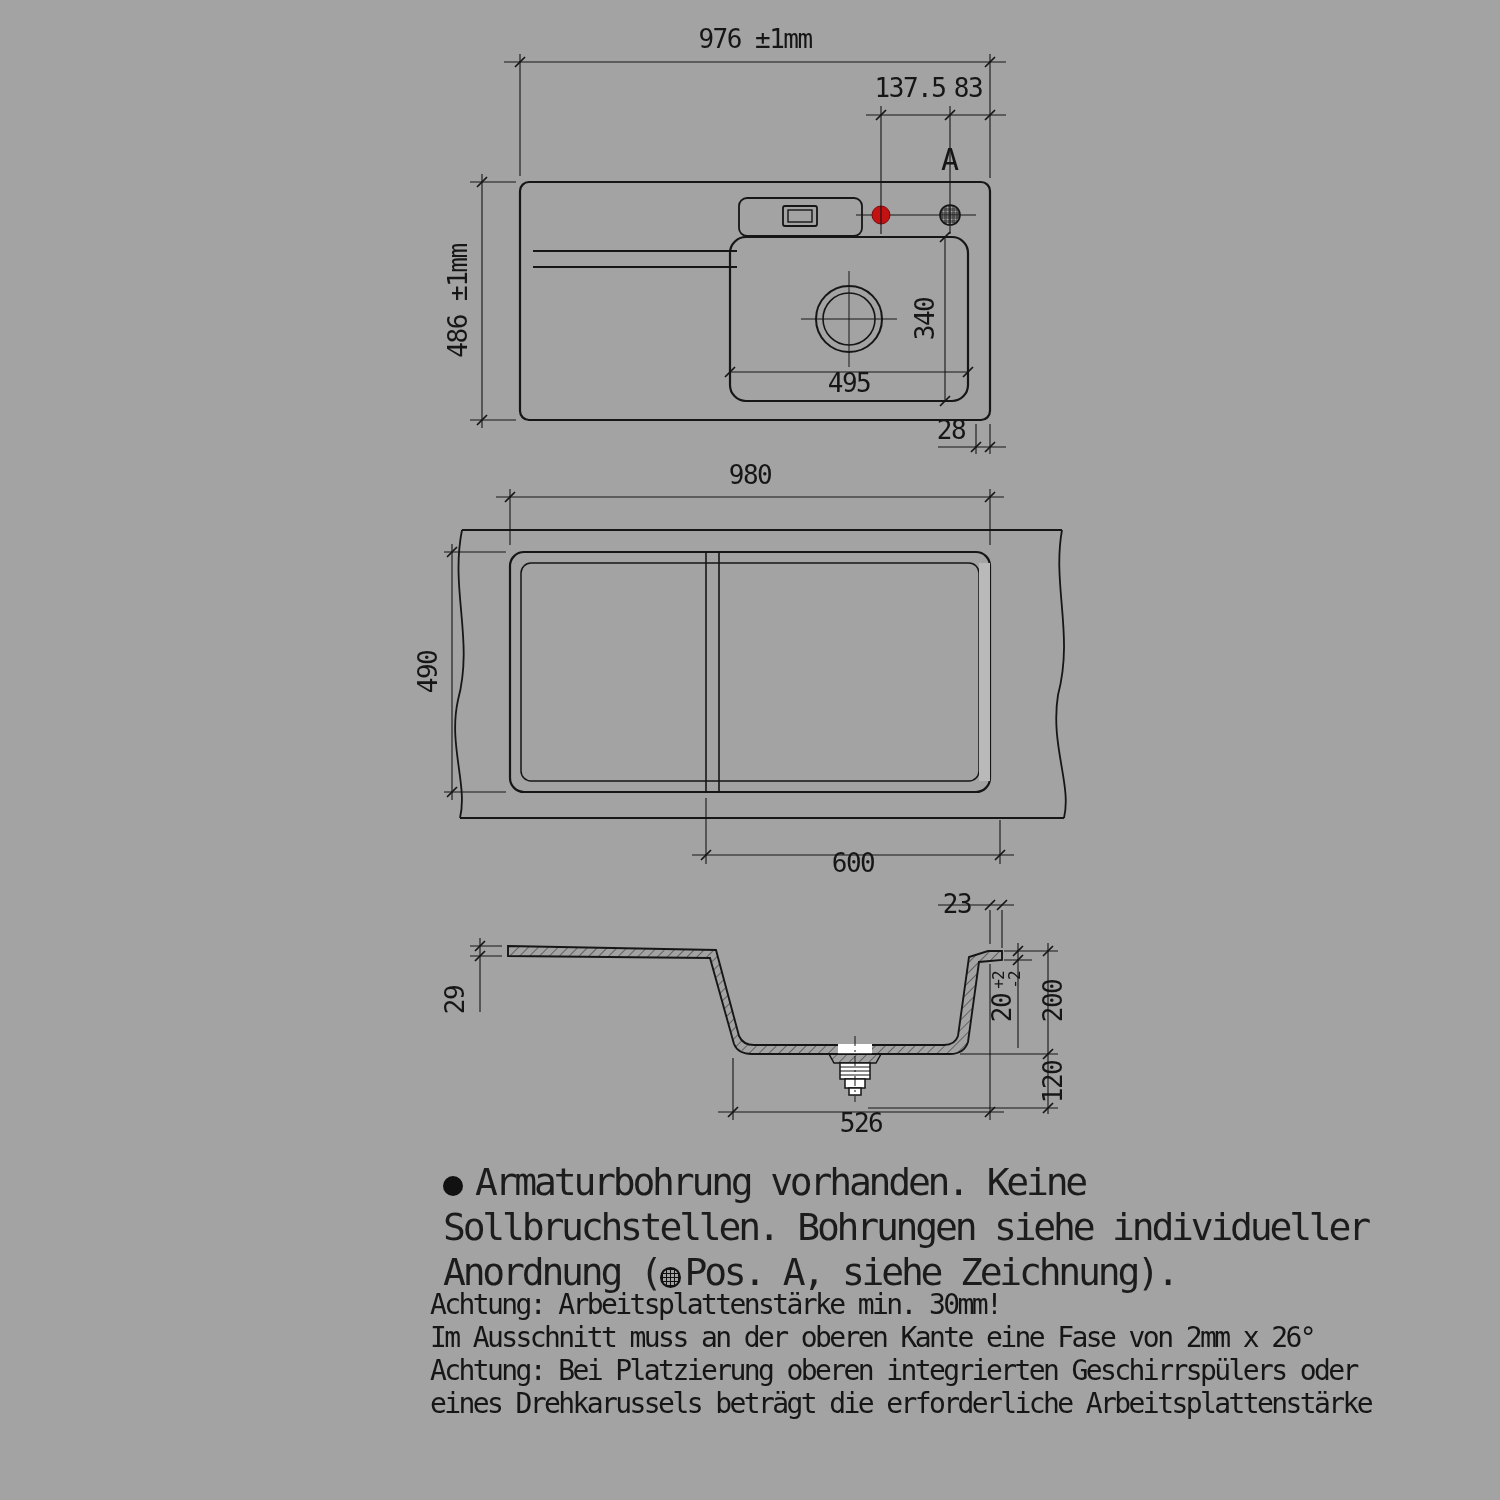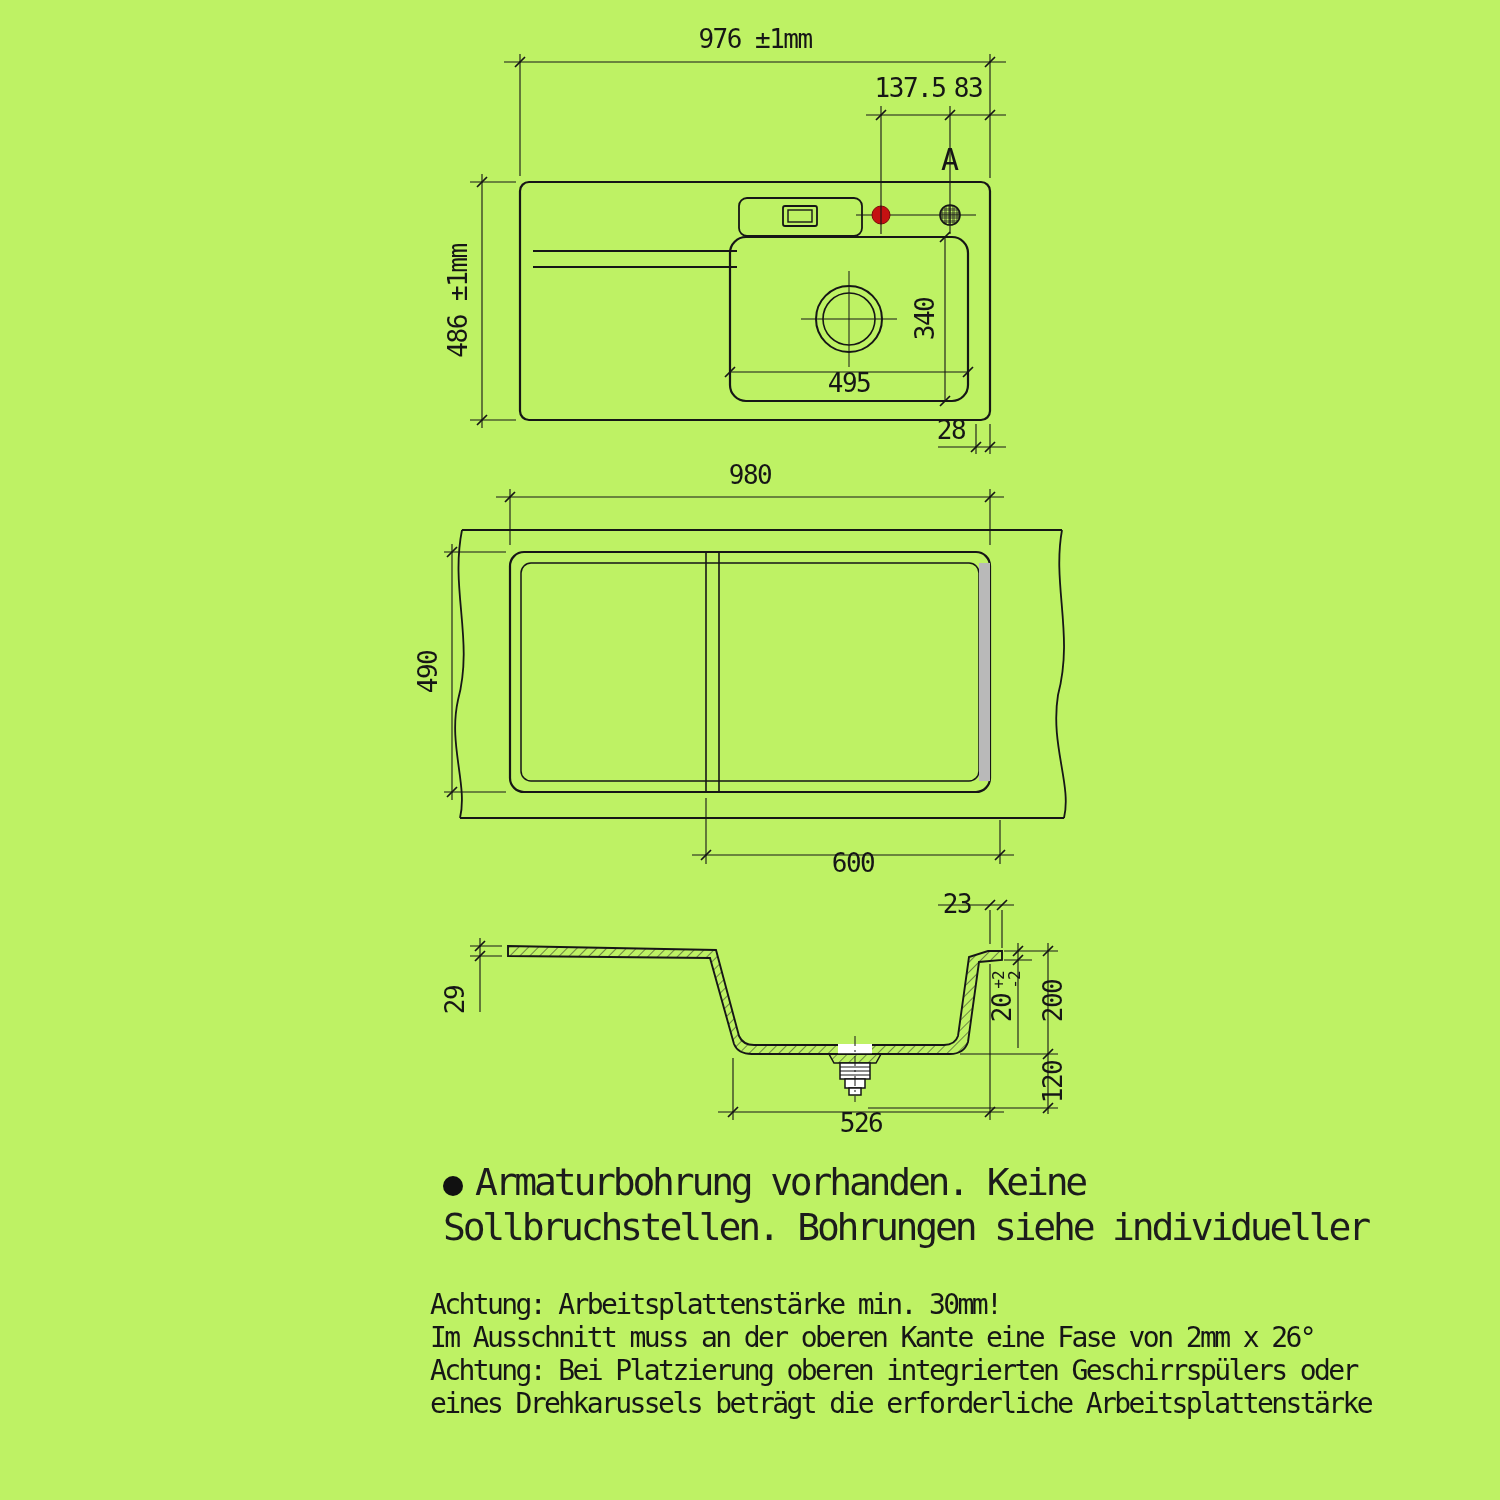--- a/index.html
+++ b/index.html
@@ -1,16 +1,16 @@
 <!DOCTYPE html>
 <html><head>
 <meta charset="utf-8">
 <style>
   html,body{margin:0;padding:0;background:#fff;}
-  .page{position:relative;width:1500px;height:1500px;background:#bef264;overflow:hidden;
+  .page{position:relative;width:1500px;height:1500px;background:#a3a3a3;overflow:hidden;
         font-family:"DejaVu Sans Mono","Liberation Mono",monospace;color:#161616;}
   .page svg{position:absolute;top:0;left:0;}
   svg text{fill:#161616;font-family:"DejaVu Sans Mono","Liberation Mono",monospace;}
   .dim-text{font-size:26px;letter-spacing:-1.5px;}
   .dim-text-sm{font-size:16px;letter-spacing:-1px;}
   .label-a{font-size:30px;}
   .notes-large{position:absolute;left:443px;top:1160px;font-size:38px;letter-spacing:-3.2px;
                line-height:45px;color:#1c1c1c;white-space:nowrap;}
   .notes-small{position:absolute;left:418px;top:1288px;font-size:28px;letter-spacing:-2.6px;
                line-height:33px;color:#161616;white-space:nowrap;margin-left:12px;}
@@ -114,20 +114,21 @@
     <text class="dim-text-sm" x="1020" y="980" text-anchor="middle" transform="rotate(-90 1020 980)">-2</text>
     <text class="dim-text" x="1062" y="1001" text-anchor="middle" transform="rotate(-90 1062 1001)">200</text>
     <text class="dim-text" x="1062" y="1082" text-anchor="middle" transform="rotate(-90 1062 1082)">120</text>
     <text class="dim-text" x="861" y="1132" text-anchor="middle">526</text>
   </g>
 </svg>
 
   <div class="notes-large">
     <div><span class="bullet"></span><span>Armaturbohrung vorhanden. Keine</span></div>
     <div><span>Sollbruchstellen. Bohrungen siehe individueller</span></div>
+    <div><span>Anordnung (</span><span class="pos-a-glyph"></span><span>Pos. A, siehe Zeichnung).</span></div>
   </div>
 
   <div class="notes-small">
     <div>Achtung: Arbeitsplattenstärke min. 30mm!</div>
     <div>Im Ausschnitt muss an der oberen Kante eine Fase von 2mm x 26°</div>
     <div>Achtung: Bei Platzierung oberen integrierten Geschirrspülers oder</div>
     <div>eines Drehkarussels beträgt die erforderliche Arbeitsplattenstärke</div>
   </div>
 
 </div>

